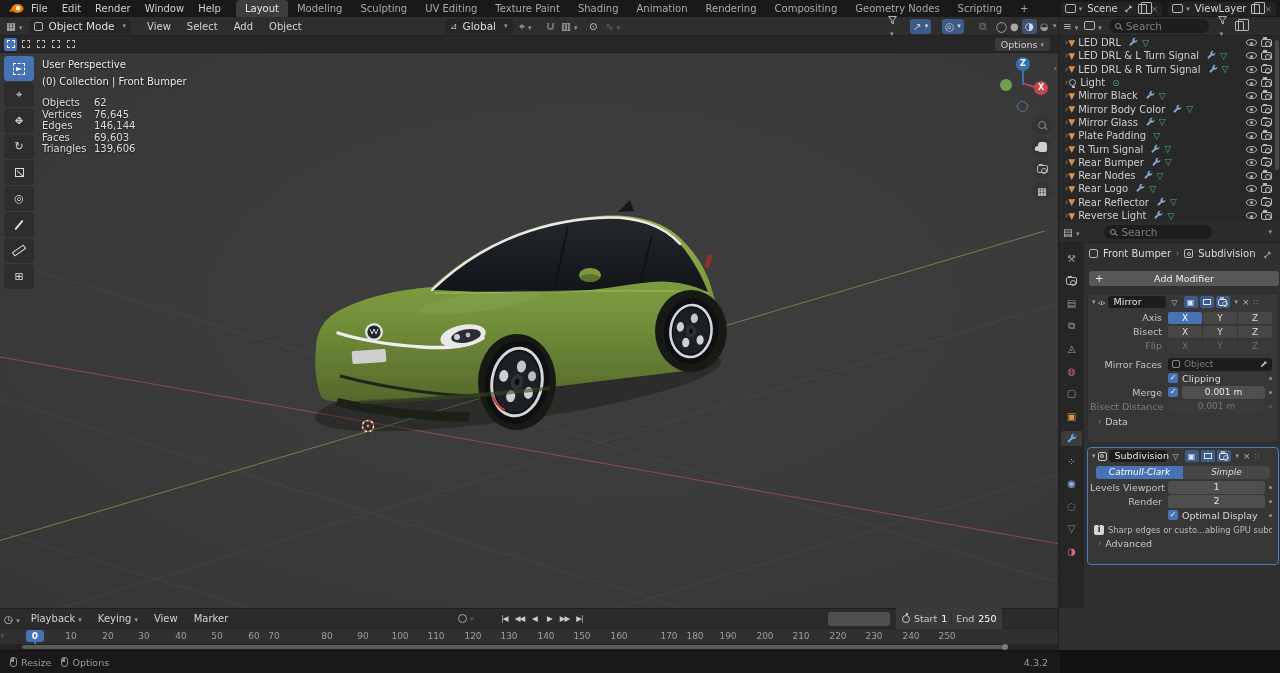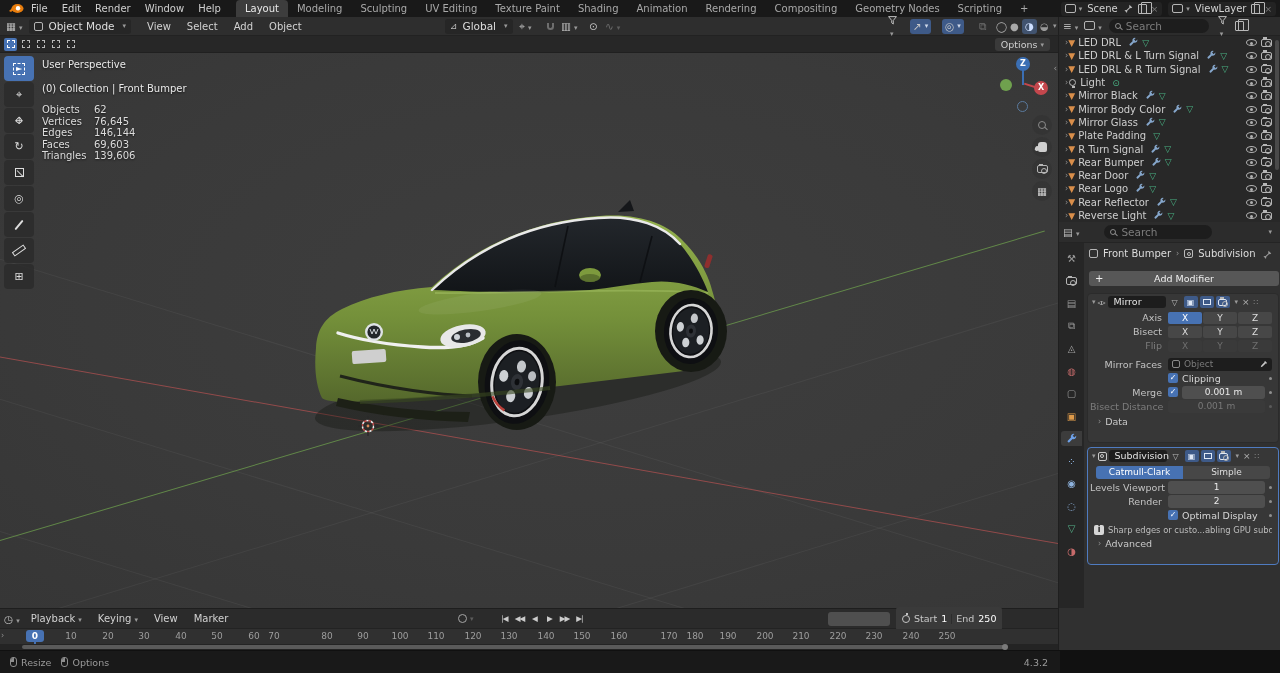--- a/index.html
+++ b/index.html
@@ -91,21 +91,21 @@
   .cb { width:10px; height:10px; background:#4772b3; border-radius:2px; color:#fff; font-size:8px; line-height:10px; text-align:center; margin-right:4px; flex:none; }
   .valfield { flex:1; background:#4f4f4f; border-radius:3px; height:12.5px; line-height:12.5px; text-align:center; color:#eaeaea; font-size:9px; }
   .valfield.dis { background:#3a3a3a; color:#787878; }
   .adot { width:3px; height:3px; background:#8f8f8f; border-radius:50%; margin-left:4px; flex:none; }
   .modpanel { position:absolute; left:28px; width:192px; background:#373737; border:1px solid #2b2b2b; border-radius:4px; }
   .modpanel.activemod { border-color:#4f7bc0; }
   .mod-head { display:flex; align-items:center; height:16px; padding:0 4px; gap:2px; }
   .mod-name { background:#1d1d1d; border-radius:3px; color:#e4e4e4; font-size:9.5px; height:12.5px; line-height:12.5px; padding:0 6px; width:58px; }
   .tgl { width:14px; height:12.5px; border-radius:2px; display:flex; align-items:center; justify-content:center; color:#b9b9b9; font-size:8px; }
   .tgl.on { background:#3e5a88; color:#dfe8f5; }
-  .seg { display:flex; margin:2px 8px 2px 8px; height:13px; border-radius:3px; overflow:hidden; }
+  .seg { display:flex; margin:2px 8px 2px 8px; height:13px; border-radius:3px; overflow:hidden;font-style:italic; }
   .seg span { flex:1; text-align:center; line-height:13px; font-size:9px; background:#474747; color:#dedede; }
   .seg span.sel { background:#4772b3; color:#fff; }
   .objfield { flex:1; background:#1d1d1d; border-radius:3px; height:12.5px; display:flex; align-items:center; padding:0 4px; color:#7a7a7a; font-size:9px; gap:4px; }
   .collapse-row { display:flex; align-items:center; height:12px; margin:3px 0 2px 10px; color:#c9c9c9; font-size:9.5px; gap:4px; }
   .info-row { display:flex; align-items:center; margin:3px 6px; gap:4px; font-size:8.4px; color:#bdbdbd; white-space:nowrap; overflow:hidden; }
   .info-ic { flex:none; width:10px; height:10px; background:#d6d6d6; color:#222; border-radius:2px; font-size:8px; font-weight:bold; text-align:center; line-height:10px; }
 
   
   #timeline { left:0; top:608px; width:1058px; height:42px; background:#2b2b2b; border-top:1px solid #1e1e1e; }
   #tl-header { height:20px; display:flex; align-items:center; border-bottom:1px solid #232323; }
@@ -375,21 +375,21 @@
         <span style="width:2px;height:12px;background:#ddd;transform:rotate(40deg);border-radius:1px;display:inline-block"></span>
       </div>
     <div class="tool-btn">
         <span style="width:14px;height:5px;border:1px solid #ddd;transform:rotate(-35deg);display:inline-block"></span>
       </div>
     <div class="tool-btn">⊞</div>
   </div>
 
   <div class="abs" style="left:42px;top:6px">
     <div class="ov-text">User Perspective</div>
-    <div class="ov-text" style="margin-top:13px">(0) Collection | Front Bumper</div>
+    <div class="ov-text" style="margin-top:6px">(0) Collection | Front Bumper</div>
     <div style="margin-top:10px">
       <div class="stat-row">
           <span class="sl">Objects</span>
           <span>62</span>
         </div>
       <div class="stat-row">
           <span class="sl">Vertices</span>
           <span>76,645</span>
         </div>
       <div class="stat-row">
@@ -549,21 +549,21 @@
       </svg>
       <span class="ol-data">▽</span>
       <span class="ol-right">
         <span class="ico-eye"></span>
         <span class="ico-cam"></span>
       </span>
     </div>
   <div class="ol-row">
       <span class="chevr">›</span>
       <span class="ol-obj">▼</span>
-      <span class="nm">Rear Door</span>
+      <span class="nm">Rear Nodes</span>
       <svg class="wr" viewBox="0 0 16 16">
         <path d="M13.6 4.8a3.6 3.6 0 0 1-4.9 3.3l-4.2 4.2a1.5 1.5 0 0 1-2.1-2.1L6.6 6a3.6 3.6 0 0 1 4.6-4.6L8.9 3.7l2.3 2.3 2.3-2.3c.1.3.1.7.1 1.1z" fill="#86a7cc"></path>
       </svg>
       <span class="ol-data">▽</span>
       <span class="ol-right">
         <span class="ico-eye"></span>
         <span class="ico-cam"></span>
       </span>
     </div>
   <div class="ol-row">

